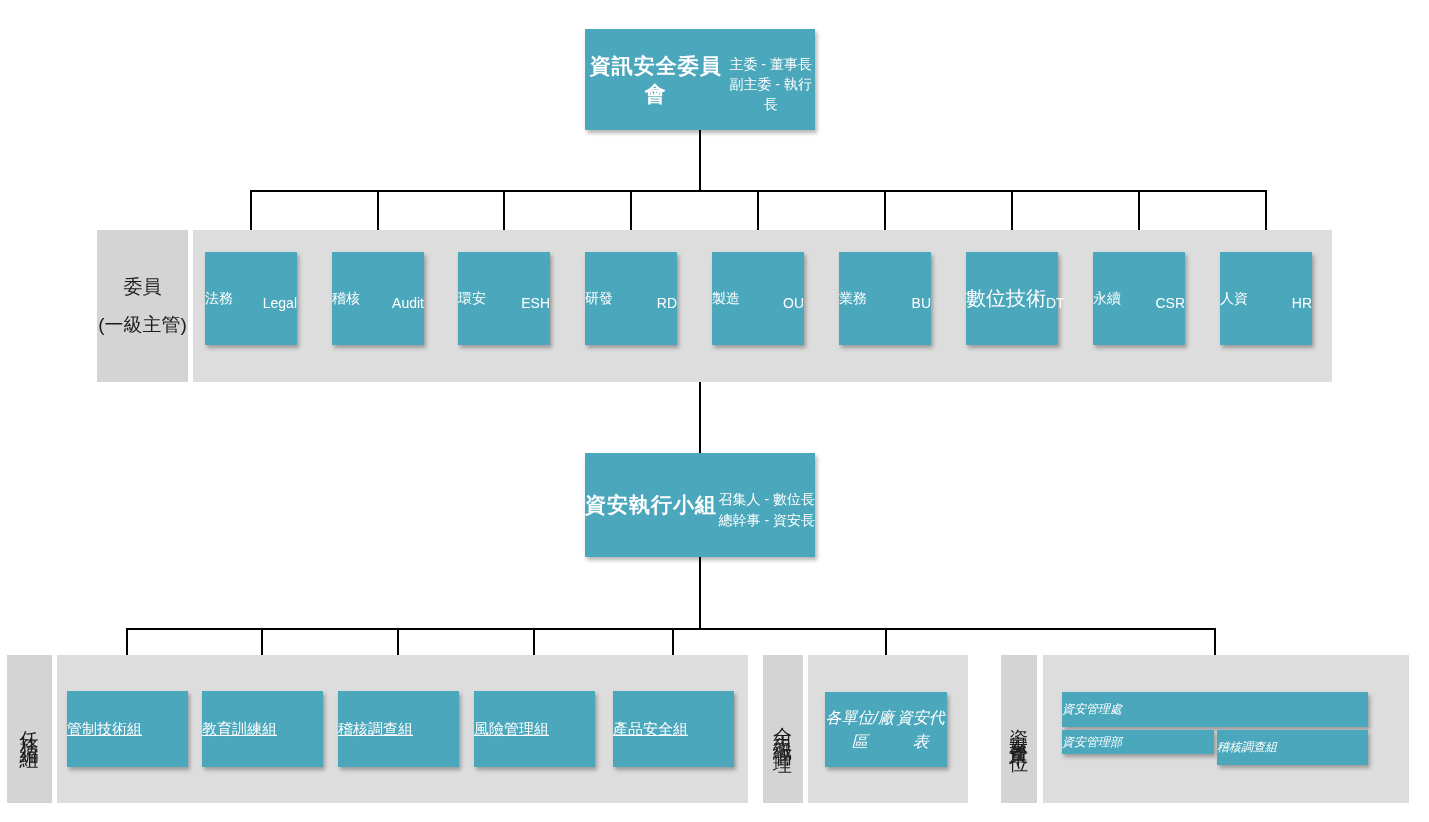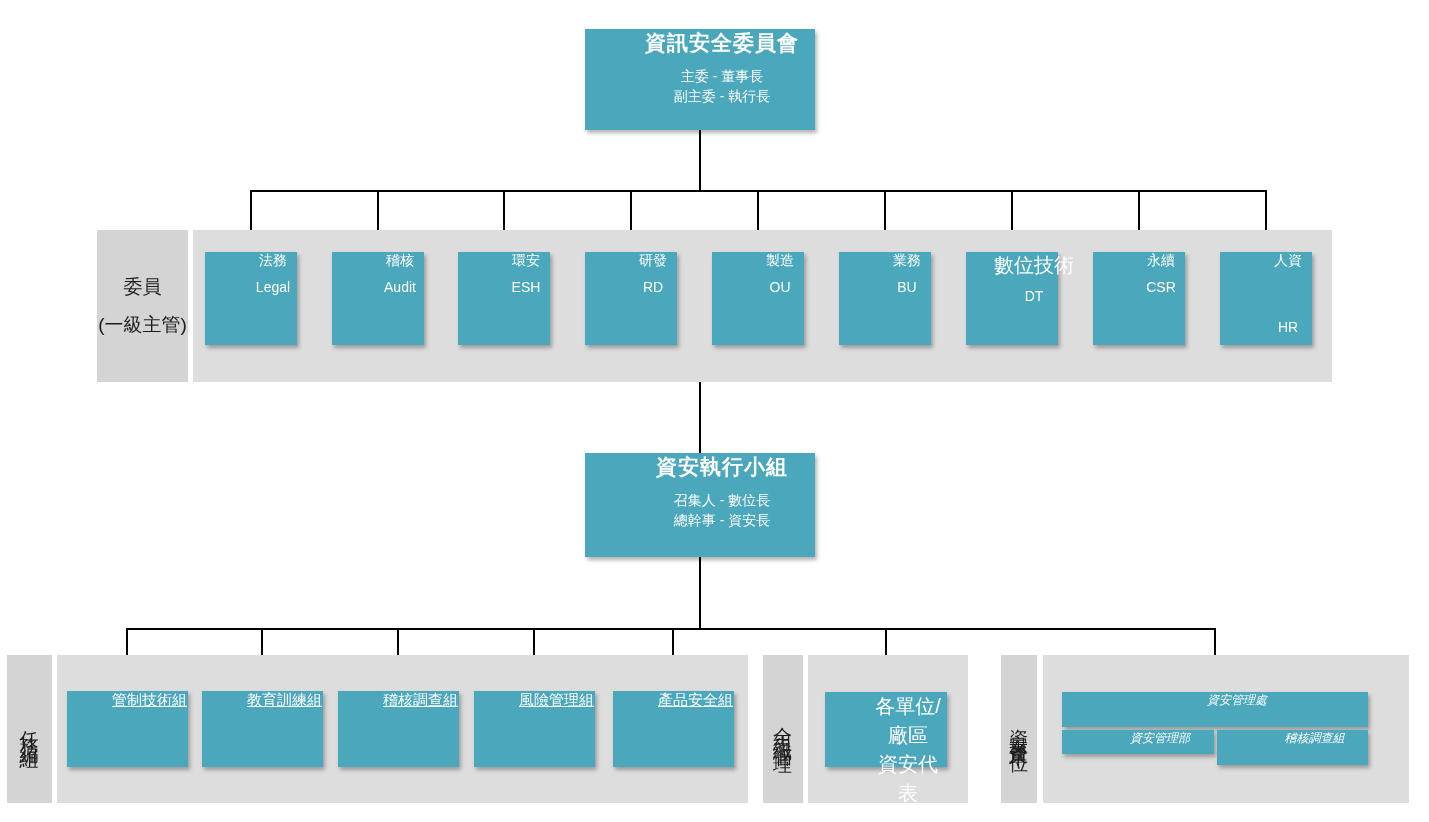--- a/index.html
+++ b/index.html
@@ -41,35 +41,33 @@
     text-orientation: upright;
     letter-spacing: 7px;
     font-size: 19px;
     line-height: 1;
   }
   .box {
     position: absolute;
     background: var(--box_teal);
     color: var(--box_text);
     display: flex;
-    flex-direction: column;
     align-items: center;
-    justify-content: flex-start;
+    justify-content: space-between;
     text-align: center;
     box-shadow: 2px 3px 4px rgba(0,0,0,0.30);
-    padding-left: 44px;
   }
   .hub-box { left: 585px; width: 230px; }
   .hub-title { font-size: 21px; font-weight: 700; letter-spacing: 1px; }
   .hub-sub { font-size: 14px; line-height: 1.45; margin-top: 9px; }
   .member-box { top: 252px; width: 92px; height: 93px; }
   .member-zh { font-size: 14px; white-space: nowrap; }
   .member-en { font-size: 14px; margin-top: 9px; }
   .task-box { top: 691px; width: 121px; height: 76px; font-size: 15px; text-decoration: underline; }
-  .rep-box { font-size: 20px; line-height: 1.45; }
+  .rep-box { font-size: 16px; line-height: 1.45; font-style: italic; }
   .dept-box { font-size: 12px; font-style: italic; }
   .line {
     position: absolute;
     background: var(--line_black);
   }
   .vline { width: 2px; }
   .hline { height: 2px; }
 </style>
 </head>
 <body>

